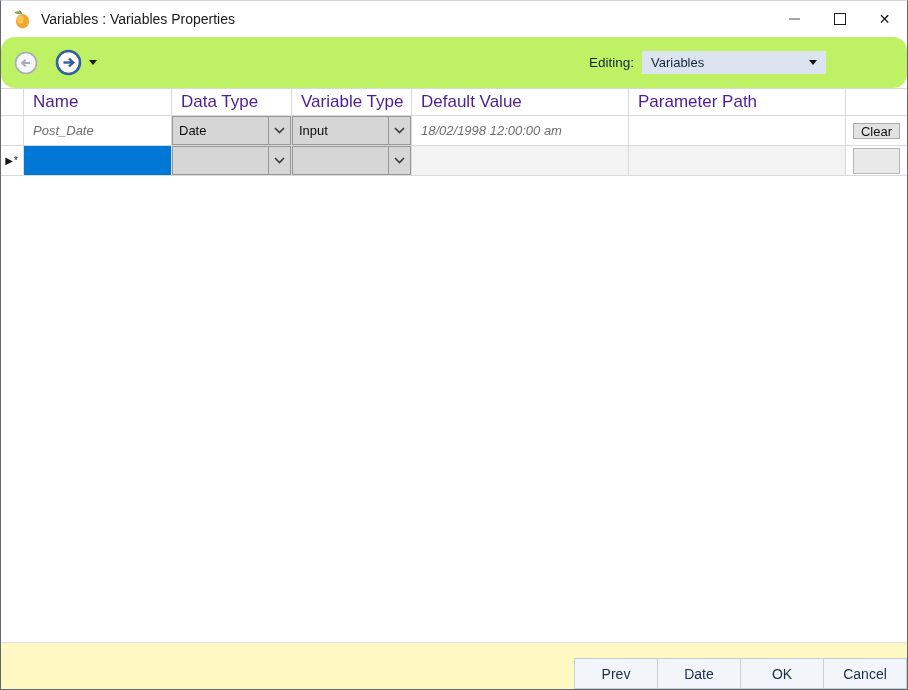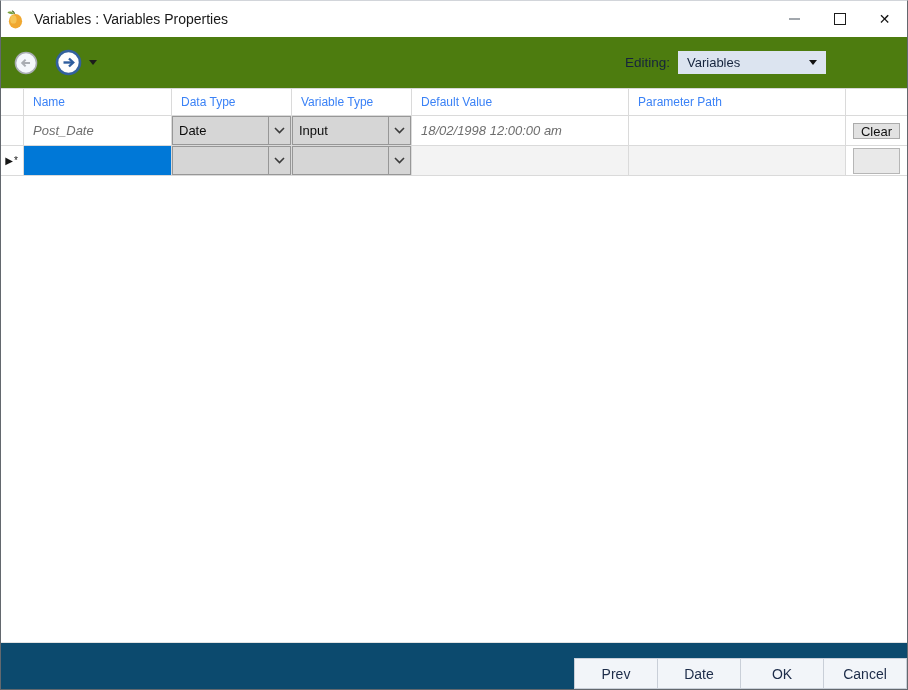--- a/index.html
+++ b/index.html
@@ -4,62 +4,62 @@
 <style>
   * { margin:0; padding:0; }
   body { background:#ffffff; font-family:"Liberation Sans", sans-serif; }
   .window {
     width:908px; height:690px; box-sizing:border-box;
     border:1px solid #63686e; border-top-color:#d2d5da;
     display:flex; flex-direction:column; background:#fff; overflow:hidden;
   }
 
   
-  .titlebar { flex:0 0 36px; display:flex; align-items:center; padding-left:4px; background:#fff; }
+  .titlebar { flex:0 0 36px; display:flex; align-items:center; padding-left:11px; background:#fff; }
   .app-icon { width:20px; height:20px; flex:0 0 auto; }
   .titlebar-text { margin-left:9px; font-size:14px; color:#191919; }
   .window-controls { margin-left:auto; display:flex; align-self:stretch; }
   .winbtn { width:45px; display:flex; align-items:center; justify-content:center; cursor:default; }
   .min-line { width:11px; height:2px; background:#a2a7ad; }
   .max-box { width:10px; height:10px; border:1px solid #1b1b1b; }
   .close-glyph { font-size:14px; color:#111; }
 
   
-  .toolbar { flex:0 0 51px; background:#4d7c0f; display:flex; align-items:center; padding:0 13px; }
+  .toolbar { flex:0 0 51px; background:#bef264; display:flex; align-items:center; padding:0 13px;border-radius:14px; }
   .nav-btn { display:flex; align-items:center; justify-content:center; }
   .nav-back { margin-right:17px; }
   .toolbar-caret { width:0; height:0; border-left:4px solid transparent; border-right:4px solid transparent; border-top:5px solid #1c1c1c; margin-left:7px; }
   .editing-group { margin-left:auto; margin-right:68px; display:flex; align-items:center; }
   .editing-label { font-size:13.5px; color:#16243d; margin-right:8px; }
-  .editing-select { width:148px; height:23px; background:#dce4f0; display:flex; align-items:center; padding:0 9px; box-sizing:border-box; font-size:13px; color:#16243d; }
+  .editing-select { width:184px; height:23px; background:#dce4f0; display:flex; align-items:center; padding:0 9px; box-sizing:border-box; font-size:13px; color:#16243d; }
   .editing-caret { margin-left:auto; width:0; height:0; border-left:4px solid transparent; border-right:4px solid transparent; border-top:5px solid #111; }
 
   
   .grid { display:grid; grid-template-columns:23px 148px 120px 120px 217px 217px 1fr;
           grid-template-rows:27px 30px 30px; border-top:1px solid #d8d8d8; flex:0 0 auto; }
   .cell { border-right:1px solid #dadada; border-bottom:1px solid #dadada; box-sizing:border-box;
           overflow:hidden; display:flex; align-items:center; background:#fff; }
   .cell:nth-child(7n) { border-right:none; }
-  .hcell { font-size:12px; color:#3b82f6; padding-left:9px; }
+  .hcell { font-size:17px; color:#4c1d95; padding-left:9px; }
   .tcell { font-size:13px; padding-left:9px; color:#101010; }
   .muted { color:#6e6e6e;font-style:italic; }
   .rowhead { justify-content:center; padding-left:0; font-size:10px; color:#161616; letter-spacing:1px; }
   .combo-cell { padding:0; }
   .combo { width:100%; height:100%; background:#d6d6d6; border:1px solid #979797; display:flex; align-items:center; box-sizing:border-box; }
   .combo-text { flex:1; padding-left:6px; font-size:13px; color:#0c0c0c; white-space:nowrap; }
   .combo-arrow { width:21px; align-self:stretch; border-left:1px solid #979797; display:flex; align-items:center; justify-content:center; }
   .action-cell { justify-content:center; padding:0 2px; }
   .clear-btn { width:47px; height:16px; background:#e2e2e2; border:1px solid #ababab; font:13px "Liberation Sans", sans-serif; color:#101010; }
   .empty-btn { width:47px; height:26px; background:#e9e9e9; border:1px solid #b6b6b6; }
   .selected-cell { background:#0078d7; }
   .grey-cell { background:#f3f3f3; }
 
   
   .content-rest { flex:1 1 auto; background:#fff; }
-  .footer { flex:0 0 46px; border-top:1px solid #e2e2e2; position:relative; background:#0c4a6e; }
+  .footer { flex:0 0 46px; border-top:1px solid #e2e2e2; position:relative; background:#fef9c3; }
   .footer-buttons { position:absolute; right:0; bottom:0; display:flex; }
   .fbtn { width:84px; height:31px; margin-left:-1px; background:#f2f5f9; border:1px solid #c9cfd8;
           font:14px "Liberation Sans", sans-serif; color:#1d2c49; }
 </style>
 </head>
 <body>
 
 <div class="window">
 
   <div class="titlebar">

